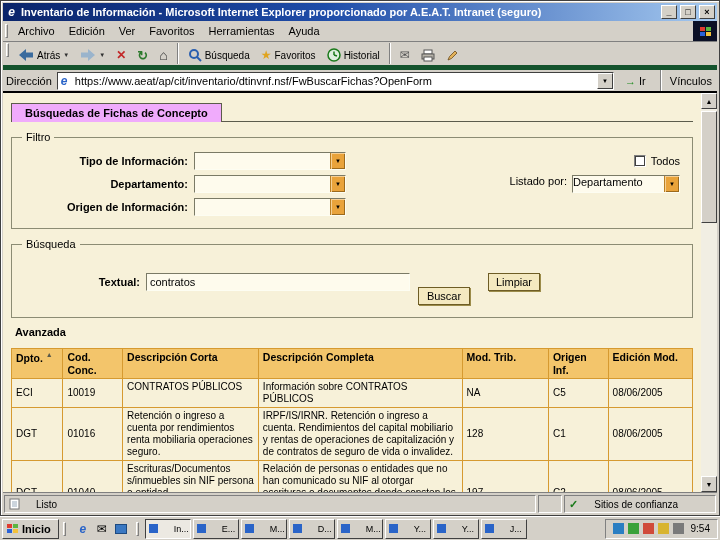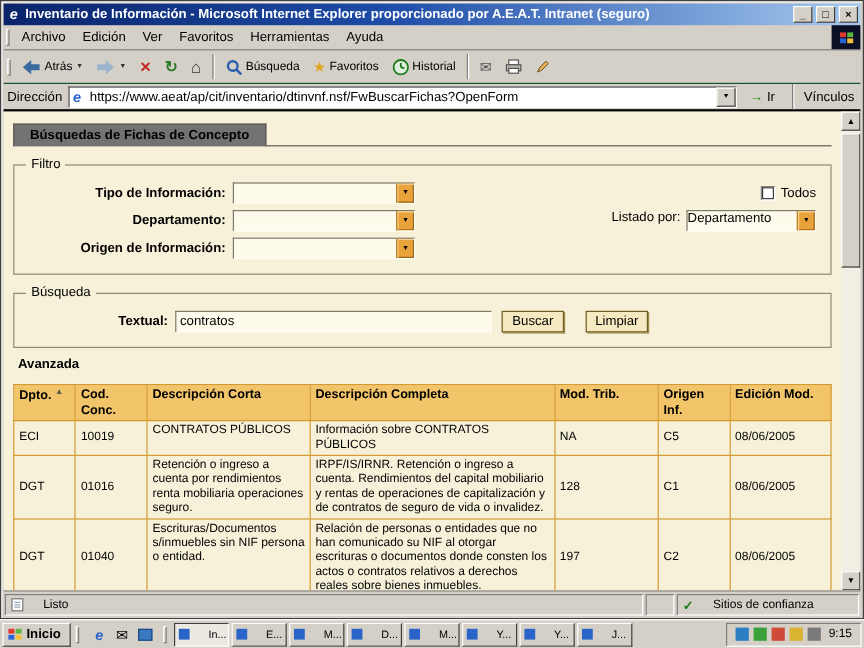--- a/index.html
+++ b/index.html
@@ -38,22 +38,22 @@
   .menu-item { padding:3px 7px; }
   .throbber {
     margin-left:auto; width:24px; height:20px; background:#0b1026;
     display:flex; align-items:center; justify-content:center;
   }
   .flag { width:11px; height:9px; display:grid; grid-template:1fr 1fr / 1fr 1fr; gap:1px; }
   .flag i:nth-child(1){background:#e03a2f;} .flag i:nth-child(2){background:#5bb540;}
   .flag i:nth-child(3){background:#2a62d8;} .flag i:nth-child(4){background:#f3c13a;}
 
   .toolbar {
-    height:28px; flex:0 0 28px; display:flex; align-items:center;
-    border-bottom:1px solid #14532d; padding:1px 2px; gap:1px;
+    height:28px; flex:0 0 28px; display:flex; align-items:flex-start;
+    border-bottom:5px solid #14532d; padding:1px 2px; gap:1px;
   }
   .tool-btn { display:flex; align-items:center; gap:3px; padding:2px 5px; height:24px; font-size:10px; white-space:nowrap; }
   .tool-sep { width:2px; height:21px; border-left:1px solid #808080; border-right:1px solid #ffffff; margin:0 3px; }
   .drop { font-size:6px; color:#303030; }
   .stop-ico { color:#c22727; font-weight:bold; font-size:12px; }
   .refresh-ico { color:#2d7a2d; font-weight:bold; font-size:13px; }
   .home-ico { font-size:14px; color:#333; }
   .fav-ico { color:#e0a41f; font-size:12px; }
   .mail-ico { font-size:12px; color:#555; }
 
@@ -73,21 +73,21 @@
   }
   .go-btn { display:flex; align-items:center; gap:3px; padding:2px 6px; }
   .go-ico { color:#1c8a1c; font-weight:bold; }
   .links { display:flex; align-items:center; gap:3px; padding-right:2px; }
 
   
   .content { flex:1; display:flex; background:#f7f1d9; border-bottom:1px solid #808080; overflow:hidden; }
   .page { flex:1; padding:5px 8px 0 8px; overflow:hidden; }
 
   .tabstrip { display:flex; align-items:flex-end; height:22px; margin-top:2px; }
-  .tab { border:1px solid #5c5c4c; border-bottom:none; padding:3px 13px; font-weight:bold; background:#737373; }
+  .tab { border:1px solid #5c5c4c; border-bottom:none; padding:3px 13px; font-weight:bold; background:#f0abfc; }
   .tabline { flex:1; height:100%; border-bottom:1px solid #5c5c4c; }
 
   fieldset { border:1px solid #8c8c74; margin-top:9px; padding:4px 8px 7px; }
   legend { padding:0 4px; margin-left:2px; font-size:11px; }
   .frow { display:flex; align-items:center; margin:5px 0; }
   .flabel { width:168px; text-align:right; font-weight:bold; margin-right:6px; }
   .combo { display:flex; width:152px; height:18px; background:#fefbed; border:1px solid; border-color:#7a7a66 #fdfdf2 #fdfdf2 #7a7a66; }
   .combo.small { width:108px; }
   .combo-field { flex:1; }
   .combo-btn {
@@ -328,21 +328,21 @@
             <span class="combo-btn">▼</span>
           </div>
         </div>
       </fieldset>
 
       <fieldset>
         <legend>Búsqueda</legend>
         <div class="frow">
           <span class="flabel2">Textual:</span>
           <input class="text-input" type="text" value="contratos" style="">
-          <div class="push-btn" style="margin-left:8px;">Buscar</div>
+          <div class="push-btn" style="margin-left:8px;margin-top:28px;">Buscar</div>
           <div class="push-btn" style="margin-left:18px;">Limpiar</div>
         </div>
       </fieldset>
 
       <span class="avanzada">Avanzada</span>
 
       <table>
         <tbody>
             <tr>
           <th class="c0"><span>Dpto.</span> <span class="sort-ico">▲</span></th>
@@ -465,15 +465,15 @@
         <span class="task-ico"></span>
         <span>J...</span>
       </div>
   </div>
   <div class="tray">
     <span class="tray-ico t1"></span>
     <span class="tray-ico t2"></span>
     <span class="tray-ico t3"></span>
     <span class="tray-ico t4"></span>
     <span class="tray-ico t5"></span>
-    <span class="clock">9:15</span>
+    <span class="clock">9:54</span>
   </div>
 </div>
 
 </body></html>

